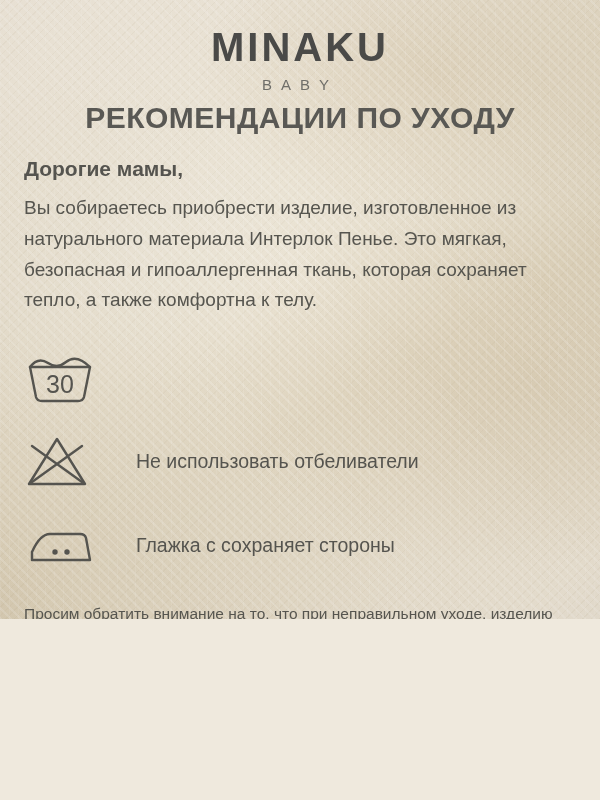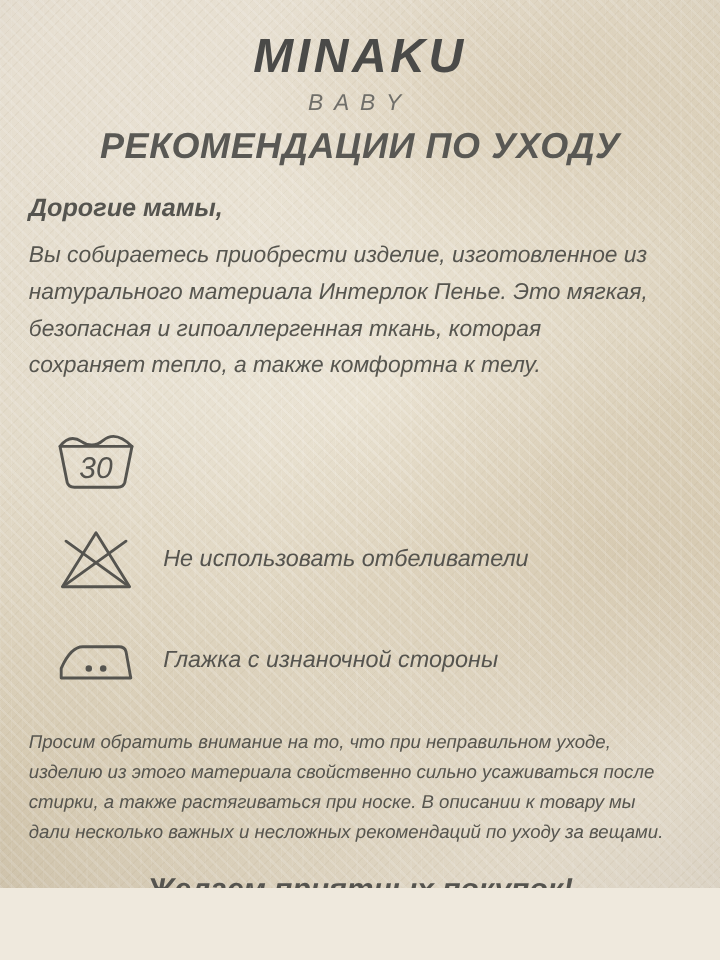--- a/index.html
+++ b/index.html
@@ -10,30 +10,29 @@
     width: 600px;
     height: 800px;
     font-family: "Liberation Sans", sans-serif;
     background: #efe9dd;
     overflow: hidden;
   }
 
   #page {
     position: relative;
     width: 600px;
-    height: 740px;
+    height: 619px;
     background:
       radial-gradient(ellipse 340px 200px at 72% 12%, rgba(214,198,168,0.55), rgba(214,198,168,0) 70%),
       radial-gradient(ellipse 300px 220px at 18% 38%, rgba(233,226,210,0.85), rgba(233,226,210,0) 72%),
       radial-gradient(ellipse 420px 260px at 85% 62%, rgba(205,188,156,0.45), rgba(205,188,156,0) 70%),
       radial-gradient(ellipse 380px 240px at 25% 88%, rgba(222,212,190,0.7), rgba(222,212,190,0) 72%),
       linear-gradient(150deg, #f2ece1 0%, #e8e0ce 35%, #ded3bb 62%, #efe9dd 100%);
     box-sizing: border-box;
     overflow: hidden;
-    font-style: italic;
   }
 
   
   #texture {
     position: absolute;
     inset: 0;
     pointer-events: none;
     opacity: 0.55;
     background-image:
       repeating-linear-gradient(45deg, rgba(255,255,255,0.35) 0 2px, rgba(255,255,255,0) 2px 7px),
@@ -60,21 +59,21 @@
   }
   .brand {
     font-size: 40px;
     font-weight: bold;
     letter-spacing: 3px;
     color: #4a4a48;
     line-height: 1.05;
   }
   .brand-sub {
     margin-top: 8px;
-    font-size: 19px;
+    font-size: 15px;
     letter-spacing: 9px;
     color: #6f6e69;
   }
 
   .doc-title {
     margin-top: 8px;
     text-align: center;
     font-size: 30px;
     font-weight: bold;
     letter-spacing: 0.5px;
@@ -102,21 +101,21 @@
   .care-row {
     display: flex;
     align-items: center;
     height: 84px;
   }
   .icon-cell {
     width: 112px;
     min-width: 112px;
     display: flex;
     align-items: center;
-    justify-content: center;
+    justify-content: flex-start;
   }
   .care-text {
     font-size: 19.5px;
     color: #55544f;
     line-height: 1.2;
   }
 
   .outro {
     margin-top: 13px;
     font-size: 15.5px;
@@ -180,21 +179,21 @@
       </div>
 
       <div class="care-row">
         <div class="icon-cell">
           <svg width="74" height="48" viewBox="0 0 74 48">
             <path d="M8 38 L66 38 L62 16 Q61 12 56 12 L26 12 Q16 12 8 30 Z" fill="none" stroke="#55544f" stroke-width="2.4" stroke-linejoin="round"></path>
             <circle cx="31" cy="30" r="2.7" fill="#55544f"></circle>
             <circle cx="43" cy="30" r="2.7" fill="#55544f"></circle>
           </svg>
         </div>
-        <div class="care-text">Глажка с изнаночной стороны</div>
+        <div class="care-text">Глажка с сохраняет стороны</div>
       </div>
 
     </div>
 
     <div class="outro">Просим обратить внимание на то, что при неправильном уходе, изделию из этого материала свойственно сильно усаживаться после стирки, а также растягиваться при носке. В описании к товару мы дали несколько важных и несложных рекомендаций по уходу за вещами.</div>
 
     <div class="closing">Желаем приятных покупок!</div>
 
   </div>
 </div>

